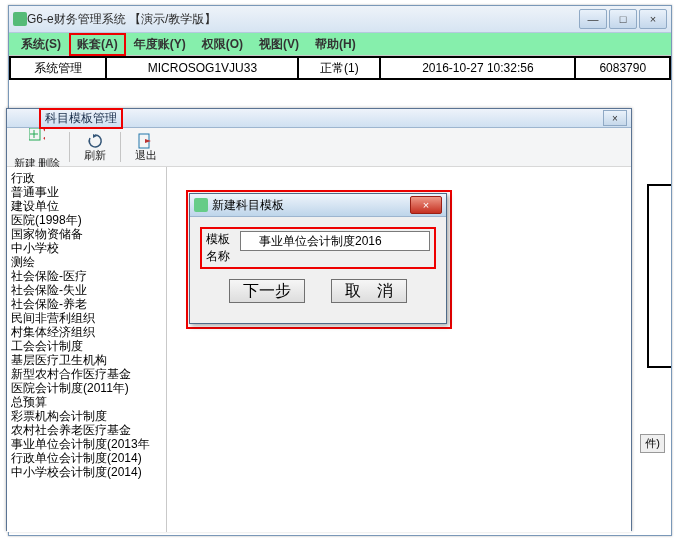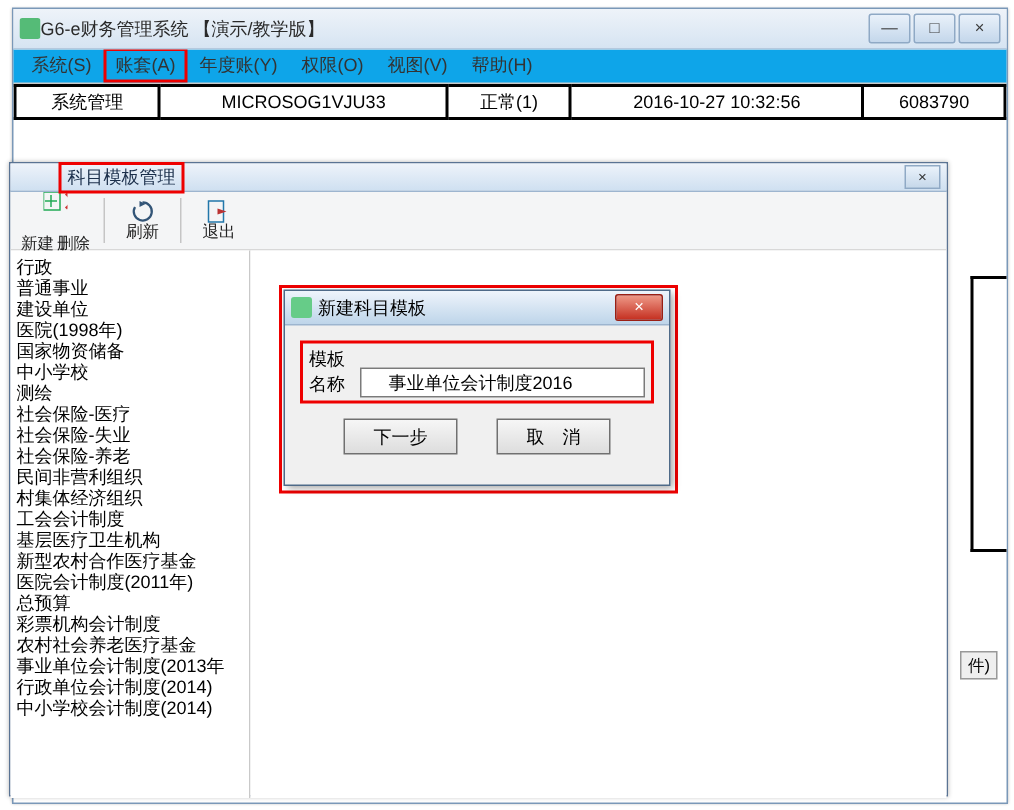--- a/index.html
+++ b/index.html
@@ -37,24 +37,25 @@
   .win-btn {
     width: 26px; height: 18px; border: 1px solid #8fa9c5;
     background: linear-gradient(#e9f1fa,#c4d7eb);
     display: flex; align-items: center; justify-content: center;
     font-family: Arial; font-size: 11px; color: #3a3a3a;
     border-radius: 2px;
   }
 
   .menubar {
     height: 22px;
-    display: flex; align-items: flex-end;
+    display: flex; align-items: flex-start;
     border-bottom: 1px solid #c9c9c9;
-    background: #0ea5e9;
+    background: #86efac;
     padding-left: 4px;
+    font-weight: bold;
   }
   .menubar span {
     padding: 3px 8px; color: #333;
   }
   .menubar .hl {
     border: 2px solid #e00; padding: 1px 6px;
   }
 
   .data-table {
     width: 100%; border-collapse: collapse;
@@ -157,33 +158,33 @@
   .dlg-titlebar .ic { width: 14px; height:14px; background:#6c8; border-radius:2px; margin-right:4px; }
   .dlg-close {
     position: absolute; right: 4px; top: 2px;
     width: 30px; height: 16px;
     background: linear-gradient(#e98,#c53021);
     border: 1px solid #9a1f14; border-radius: 2px;
     color: #fff; display:flex; align-items:center; justify-content:center;
     font-family: Arial; font-size: 11px;
   }
   .dlg-body { padding: 8px; }
-  .field-row { display:flex; align-items:flex-end; gap:6px; }
+  .field-row { display:flex; align-items:flex-start; gap:6px; }
   .field-row-hl { border: 2px solid #e00; padding: 2px 4px; margin: 2px 2px 10px 2px;}
   .txt-input {
     border: 1px solid #7a7a7a; background:#fff; height: 18px; width: 152px;
     padding: 0 18px; font-family: inherit; font-size: 12px;
   }
   .btn-row { display:flex; gap: 26px; justify-content:center; margin-top: 10px;}
   .btn {
     width: 74px; height: 22px;
     border: 1px solid #707070;
     background: linear-gradient(#f6f6f6,#ddd);
     display:flex; align-items:center; justify-content:center;
-    font-size: 12px;
+    font-size: 16px;
   }
   .app-icon-svg { width:14px; height:14px; }
 </style>
 </head>
 <body>
 
 <div class="main-window">
   <div class="titlebar">
     <svg class="app-icon-svg">
         <rect width="14" height="14" fill="#5b7" rx="2"></rect>

